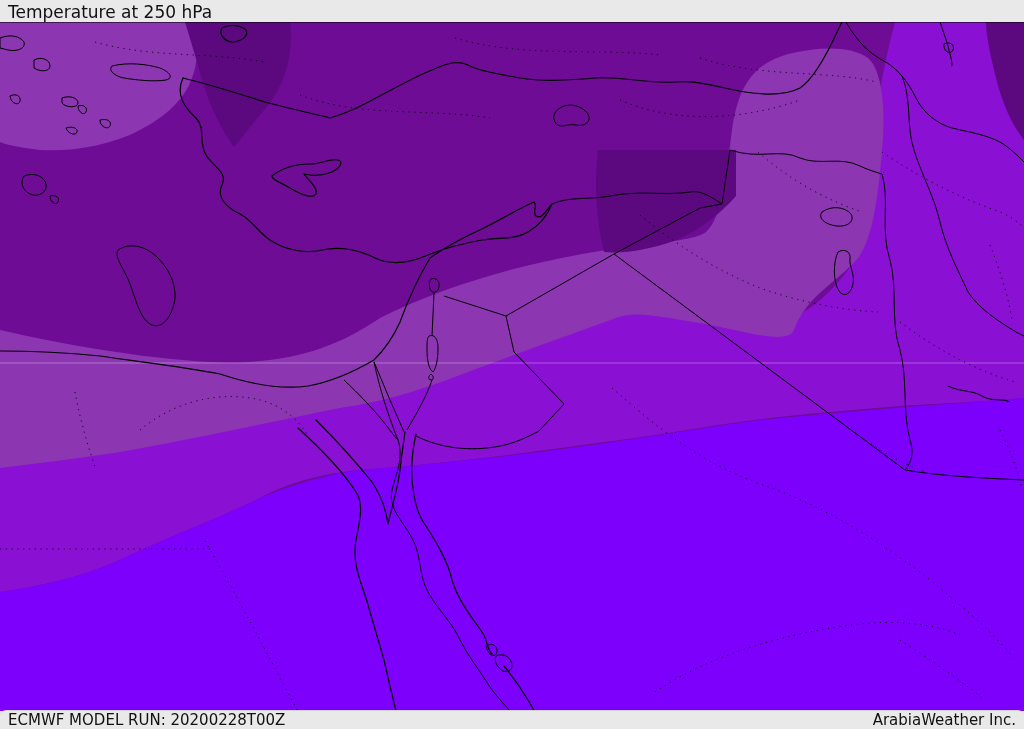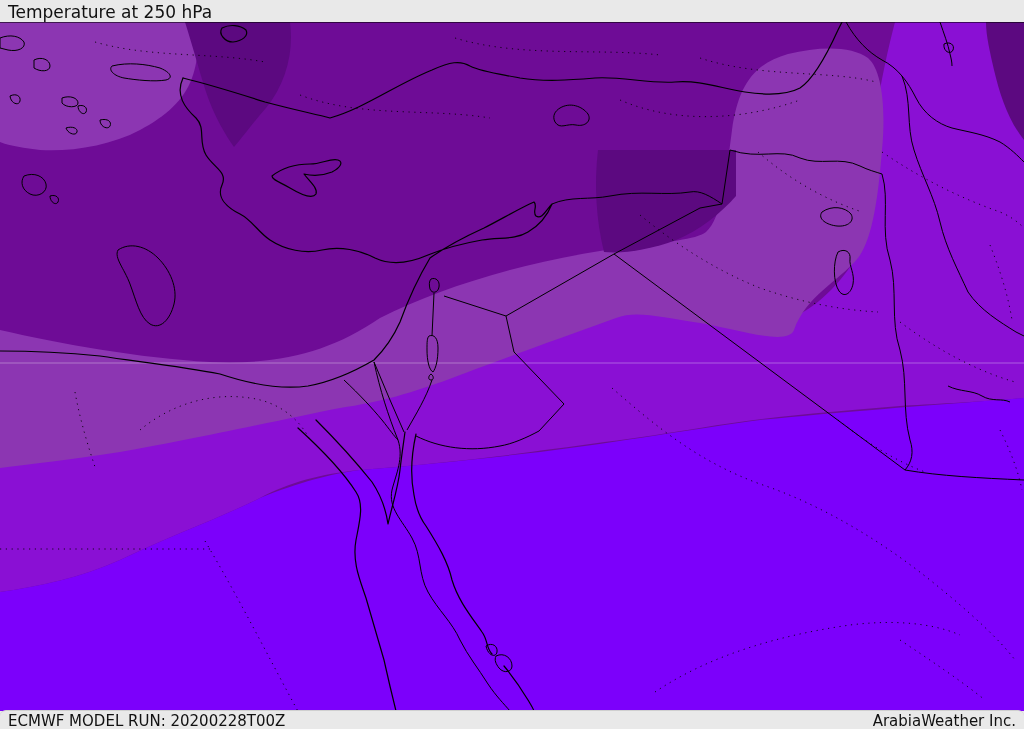--- a/index.html
+++ b/index.html
@@ -1,20 +1,20 @@
 <!DOCTYPE html>
 <html><head>
 <meta charset="utf-8">
 <style>
   html,body{margin:0;padding:0;background:#e9e9e9;}
   #stage{position:relative;width:1024px;height:729px;overflow:hidden;
          font-family:"DejaVu Sans","Liberation Sans",sans-serif;}
   #map-svg{position:absolute;left:0;top:0;z-index:0;display:block;}
   .bar{position:absolute;left:0;width:1024px;z-index:2;background:#e9e9e9;
-       color:#111;display:flex;justify-content:space-between;align-items:center;
+       color:#111;display:flex;justify-content:space-between;align-items:flex-end;
        box-sizing:border-box;}
   #header-bar{top:0;height:22px;font-size:17px;line-height:20px;padding:2px 8px 0 8px;background:#e9e9e9;}
   #footer-bar{top:710px;height:19px;font-size:15px;line-height:18px;padding:1px 8px 0 8px;
               border-top:1px solid #cfcfcf;border-radius:6px;}
   .coast{fill:none;stroke:#000;stroke-width:1.2;stroke-linejoin:round;stroke-linecap:round;}
   .thin{fill:none;stroke:#000;stroke-width:1;stroke-linejoin:round;}
   .dotted{fill:none;stroke:#000;stroke-width:1;stroke-dasharray:1.2 4.6;opacity:.85;}
   .gridline{stroke:#ffffff;stroke-opacity:.32;stroke-width:1;}
 </style>
 </head>

